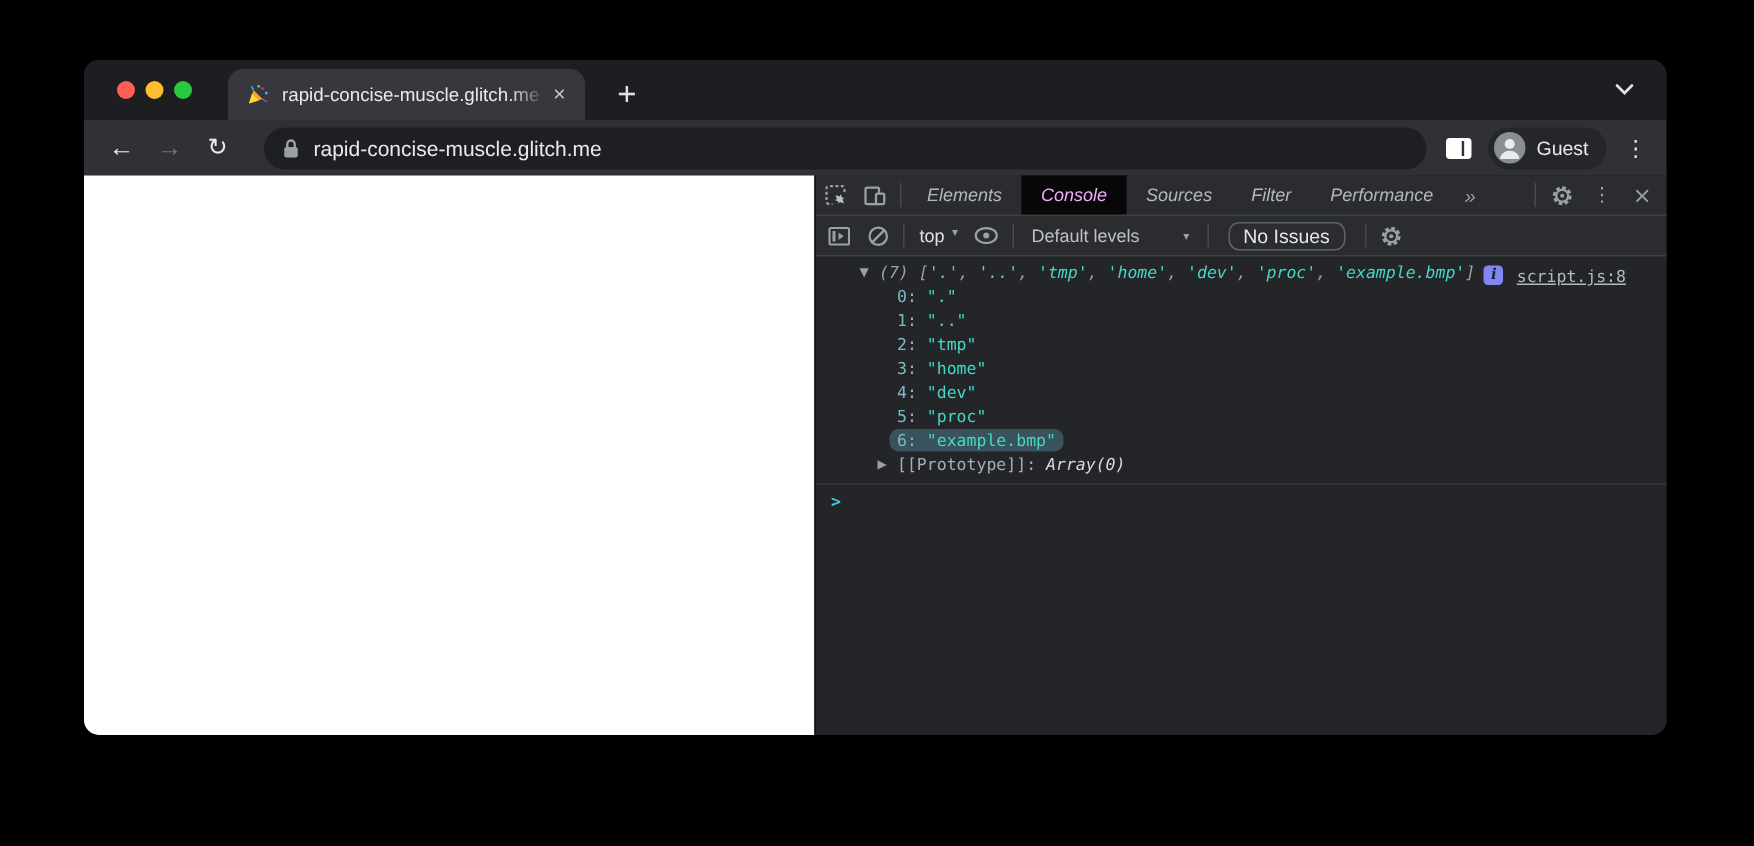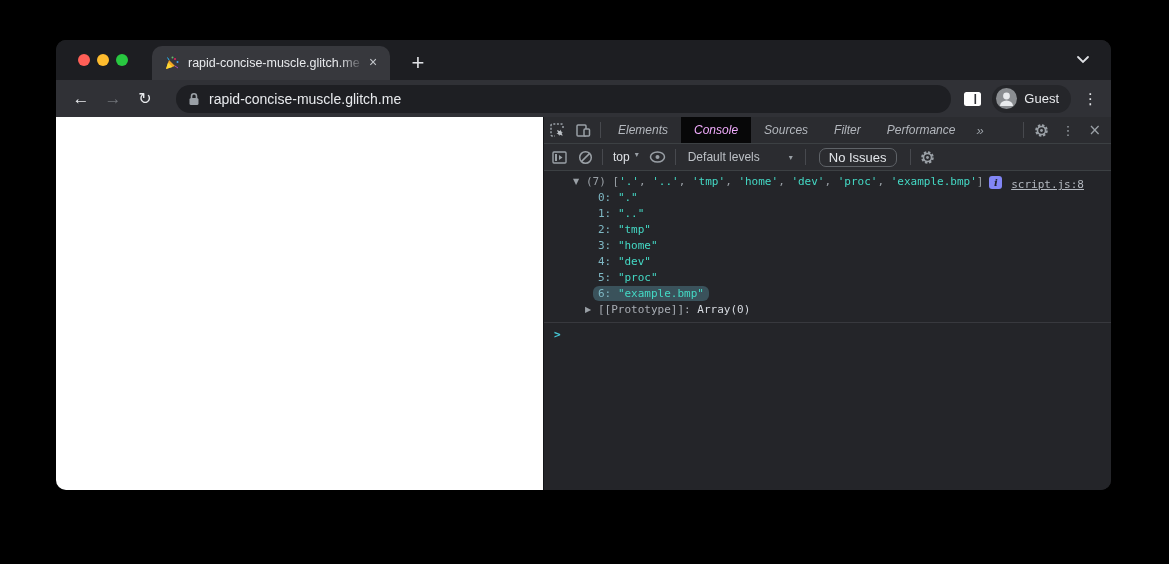--- a/index.html
+++ b/index.html
@@ -72,26 +72,26 @@
                font-size:13px; white-space:nowrap; }
 
   
   .console { flex:1; font-family:"DejaVu Sans Mono","Liberation Mono",monospace; font-size:11px;
              line-height:16px; color:#dfe2e6; overflow:hidden; }
   .msg { position:relative; border-bottom:1px solid #38393e; padding:3px 0 4px 0; }
   .row { padding-left:54px; white-space:nowrap; }
   .row.head { padding-left:29px; position:relative; }
   .tri { color:#9aa0a6; font-size:8px; display:inline-block; width:13px; font-family:"DejaVu Sans",sans-serif;
          vertical-align:1px; }
-  .preview { color:#9aa0a6; }
+  .preview { font-style:italic; color:#9aa0a6; }
   .str { color:#44d9c5; }
   .key { color:#7fb8c4; }
   .num { color:#7b87f0; }
   .protokey { color:#a8adb4; }
-  .protoval { color:#d6dae0; }
+  .protoval { color:#d6dae0;font-style:italic; }
   .pill { background:#3a525b; border-radius:6px; padding:1px 5px; margin-left:-5px; }
   .info-badge { display:inline-block; background:#8286f5; color:#1f2128; width:13px; height:13px;
                 border-radius:3px; text-align:center; line-height:13px; font-size:10px; font-weight:bold;
                 font-style:italic; margin-left:6px; vertical-align:-1px; font-family:"DejaVu Serif",serif; }
   .src-link { position:absolute; right:27px; top:3px; color:#b3b8bf; text-decoration:underline; font-style:normal; }
   .prompt-row { padding:4px 0 0 10px; display:flex; }
   .prompt-chevron { color:#45c8d6; font-size:11px; font-weight:bold; }
 
   svg { display:block; }
 </style>

